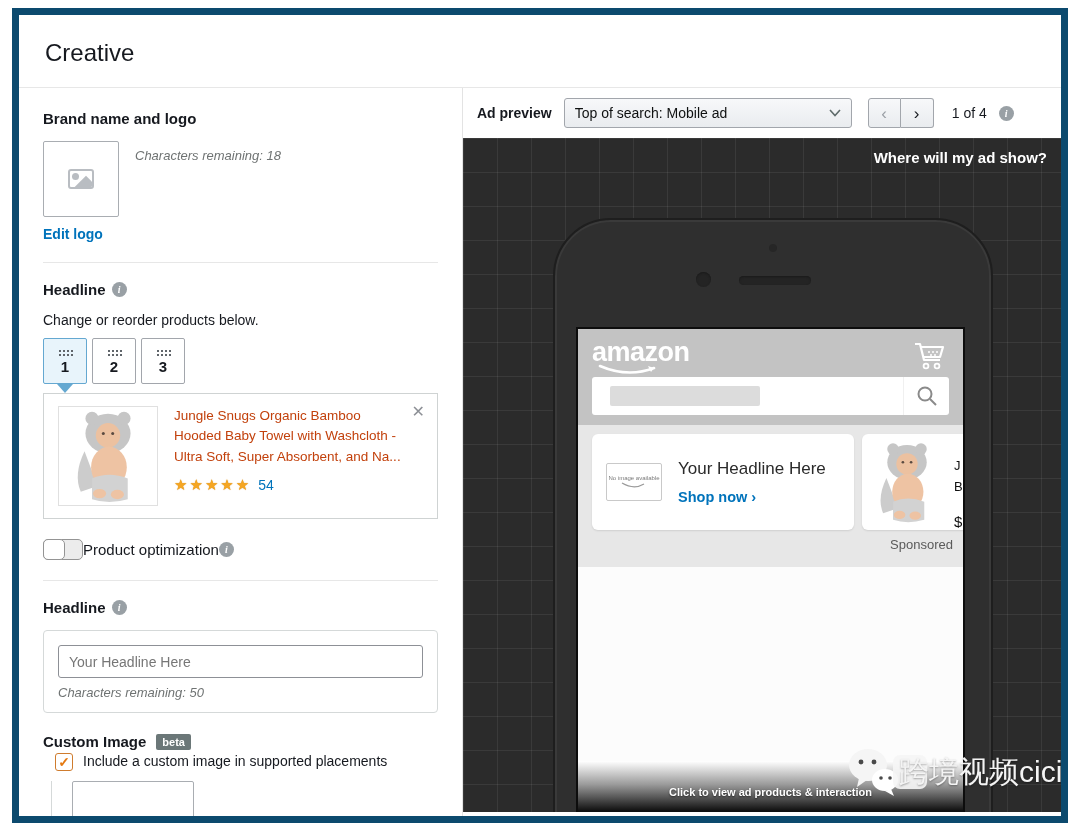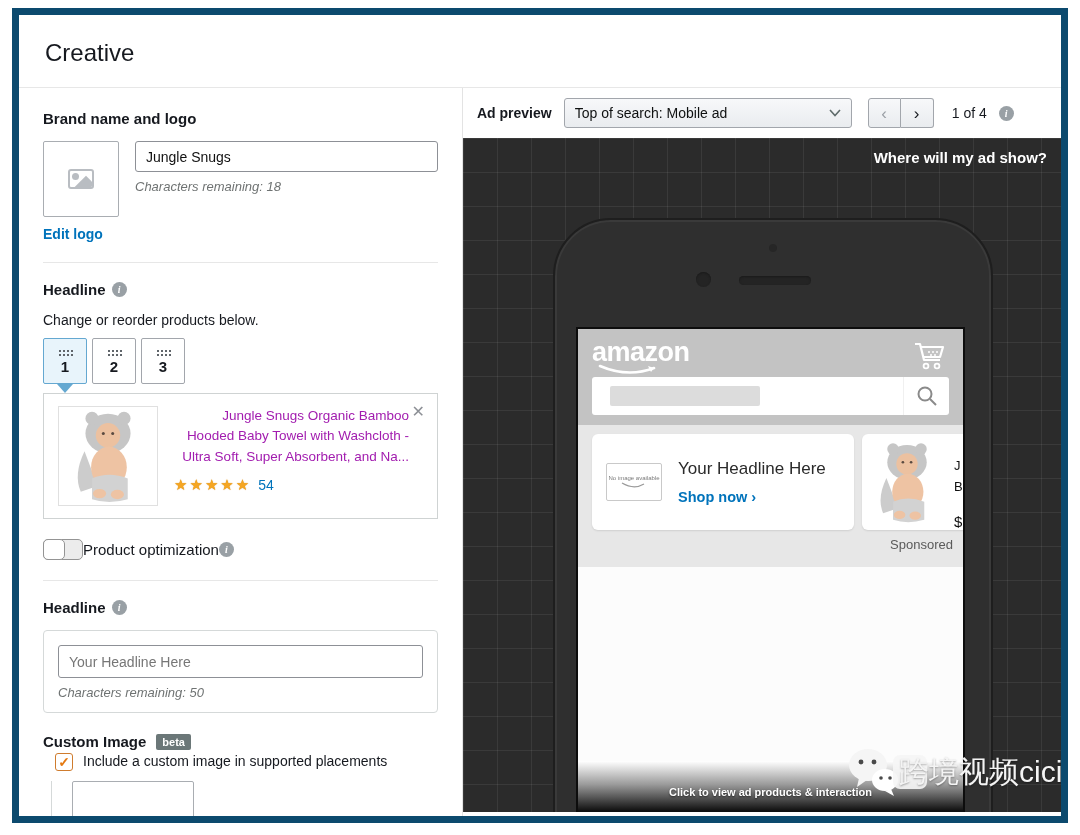--- a/index.html
+++ b/index.html
@@ -43,21 +43,21 @@
   .ptab .dots { width:15px; height:7px; background-image:radial-gradient(#60656a 1px, transparent 1.2px); background-size:4px 4px; }
   .ptab .num { font-size:15px; font-weight:700; color:#16191f; line-height:1; }
   .ptab.selected { background:#e8f4fb; border-color:#64a8d1; }
   .sel-arrow { width:0; height:0; border-left:8px solid transparent; border-right:8px solid transparent;
     border-top:9px solid #64a8d1; margin-left:14px; }
 
   .product-card { border:1px solid #cfd3d3; background:#fff; padding:12px 14px; display:flex; gap:16px; position:relative; margin-top:0; }
   .pimg-box { width:100px; height:100px; border:1px solid #e0e0e0; background:#fff; flex:0 0 auto;
     display:flex; align-items:center; justify-content:center; }
   .pc-text { flex:1; padding-right:14px; }
-  .pc-title { font-size:13.5px; line-height:1.5; color:#a21caf;text-align:right; }
+  .pc-title { font-size:13.5px; line-height:1.5; color:#c2410c; }
   .rating-row { display:flex; align-items:center; gap:7px; margin-top:9px; }
   .stars { color:#f5a623; font-size:15px; letter-spacing:2px; text-shadow:0 0 1px #c77d0a; }
   .review-link { font-size:14px; }
   .close-x { position:absolute; top:10px; right:12px; color:#8d9096; font-size:16px; cursor:pointer; line-height:1; }
   .close-x::before { content:"\2715"; }
 
   .toggle-row { display:flex; align-items:center; margin-top:20px; }
   .toggle { width:40px; height:21px; border:1px solid #949494; border-radius:5px; background:#ececec; position:relative; cursor:pointer; flex:0 0 auto; }
   .toggle .knob { position:absolute; left:-1px; top:-1px; width:22px; height:21px; background:#fff; border:1px solid #949494; border-radius:5px; }
   .toggle-label { font-size:15px; color:#16191f; }
@@ -158,21 +158,20 @@
         <span>Brand name and logo</span>
       </div>
       <div class="brand-row">
         <div class="logo-col">
           <div class="logo-box">
             <span class="img-glyph"></span>
           </div>
           <a class="link edit-logo">Edit logo</a>
         </div>
         <div class="brand-input-col">
-          <input class="text-input" type="text" value="Jungle Snugs" style="">
           <div class="helper">Characters remaining: 18</div>
         </div>
       </div>
 
       <hr class="divider">
 
       <div class="sec-title">
         <span>Headline</span>
         <span class="info-icon"></span>
       </div>

